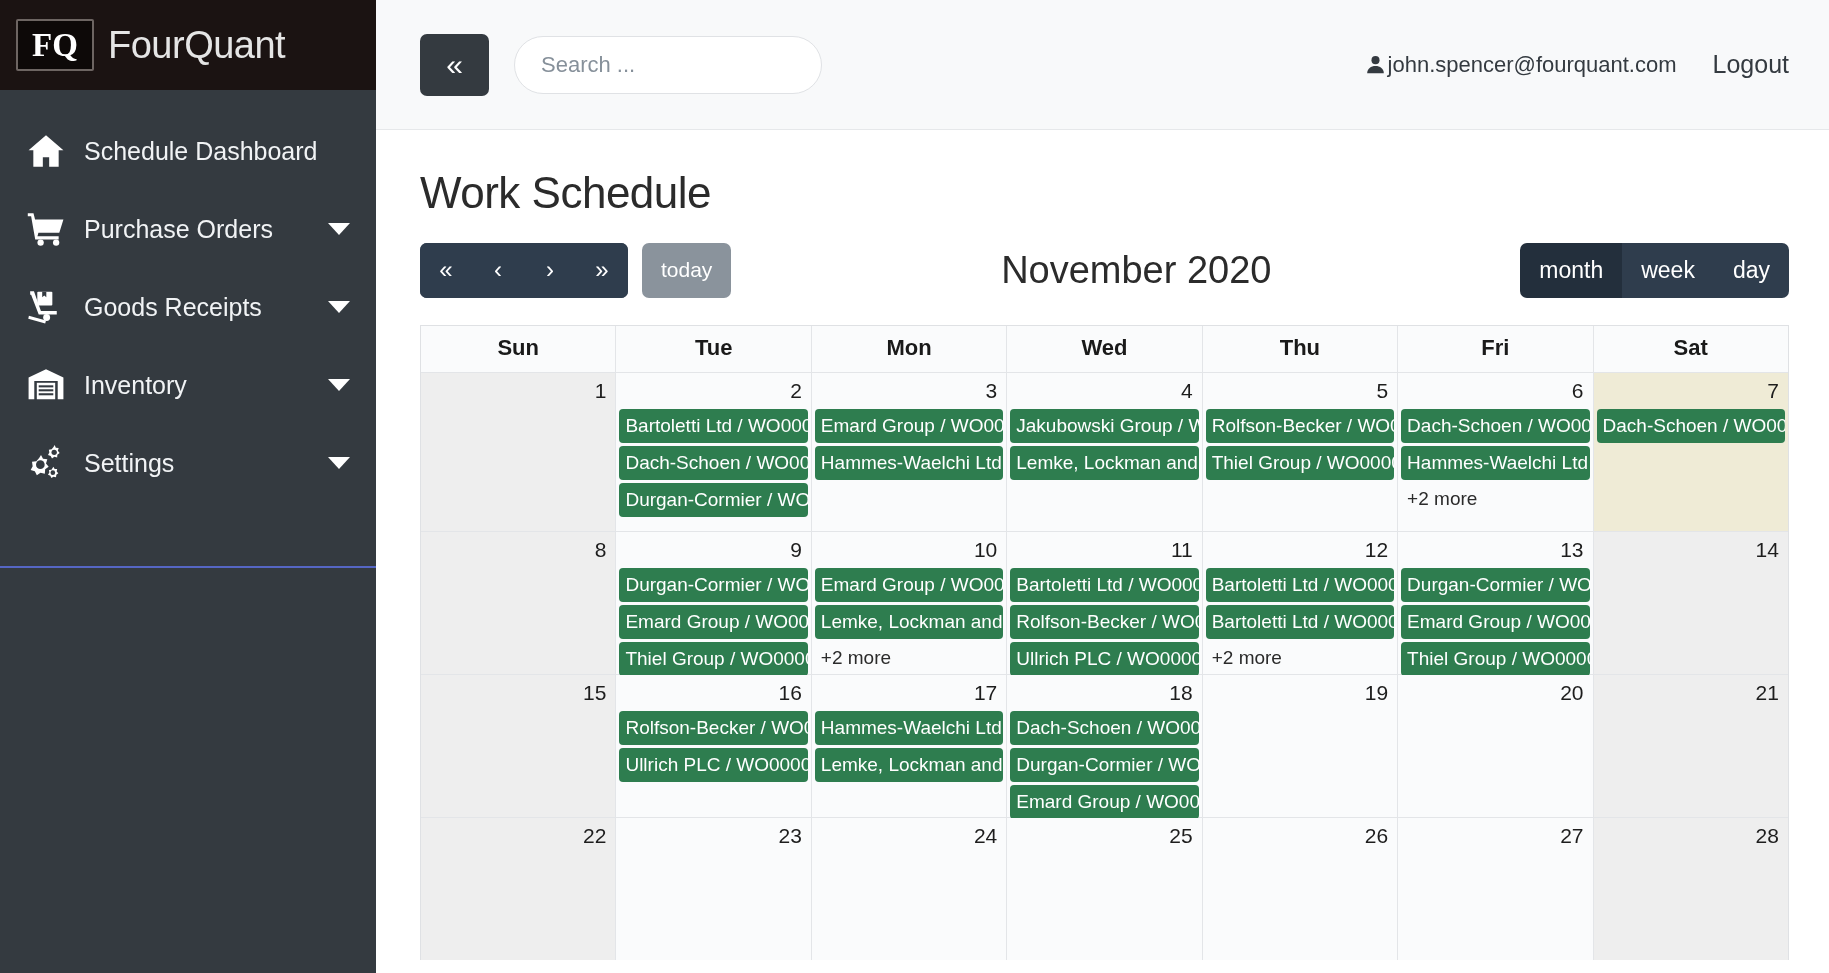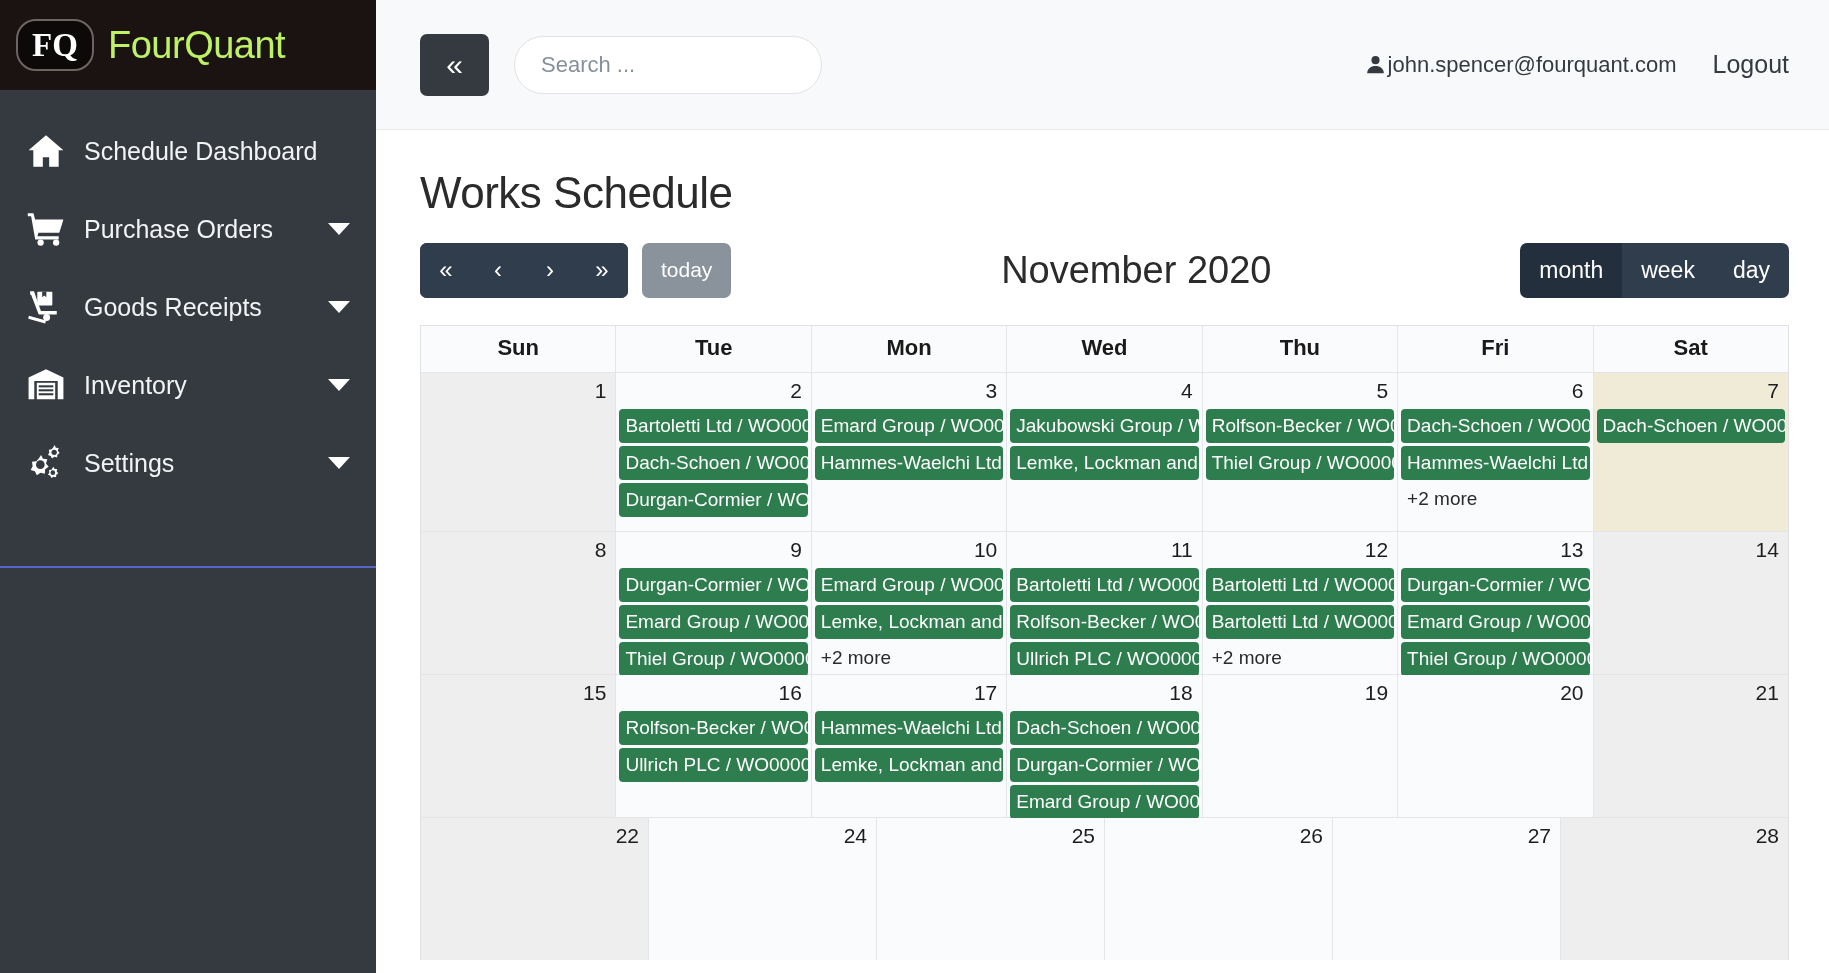--- a/index.html
+++ b/index.html
@@ -18,29 +18,29 @@
     background: #343a40;
     display: flex; flex-direction: column;
   }
   .brand {
     height: 90px; background: #1b1312;
     display: flex; align-items: center; gap: 14px;
     padding: 0 16px;
   }
   .brand-badge {
     width: 78px; height: 52px;
-    border: 2px solid #6d6562; border-radius: 20px;
+    border: 2px solid #6d6562; border-radius: 2px;
     background: #0d0908;
     display: flex; align-items: center; justify-content: center;
     color: #ffffff;
     font-family: "Liberation Serif", serif;
     font-weight: bold; font-size: 33px; letter-spacing: 0px;
   }
   .brand-name {
-    color: #bef264; font-size: 38px; font-weight: 400;
+    color: #e5e5e5; font-size: 38px; font-weight: 400;
     letter-spacing: -0.5px;
   }
 
   .nav { padding-top: 22px; }
   .nav-item {
     display: flex; align-items: center;
     height: 78px; padding: 0 26px 0 18px;
     color: #e9ecef; cursor: pointer;
     position: relative;
   }
@@ -296,21 +296,21 @@
               <path d="M2.5 22 c0 -5.2 4.3 -8.2 9.5 -8.2 s9.5 3 9.5 8.2 Z"></path>
             </svg>
           </span>
           <span>john.spencer@fourquant.com</span>
         </div>
         <a class="logout-link" href="#">Logout</a>
       </div>
     </header>
 
     <div class="content">
-      <h1 class="page-title">Works Schedule</h1>
+      <h1 class="page-title">Work Schedule</h1>
 
       <div class="cal-toolbar">
         <div class="nav-btns">
           <button>«</button>
           <button>‹</button>
           <button>›</button>
           <button>»</button>
         </div>
         <button class="today-btn">today</button>
         <div class="cal-title">November 2020</div>
@@ -470,20 +470,24 @@
                 <div class="day-num">21</div>
                 <div class="events"></div>
               </div>
             </div>
             <div class="cal-row row-h4">
               <div class="cal-cell weekend">
                 <div class="day-num">22</div>
                 <div class="events"></div>
               </div>
               <div class="cal-cell">
+                <div class="day-num">23</div>
+                <div class="events"></div>
+              </div>
+              <div class="cal-cell">
                 <div class="day-num">24</div>
                 <div class="events"></div>
               </div>
               <div class="cal-cell">
                 <div class="day-num">25</div>
                 <div class="events"></div>
               </div>
               <div class="cal-cell">
                 <div class="day-num">26</div>
                 <div class="events"></div>

